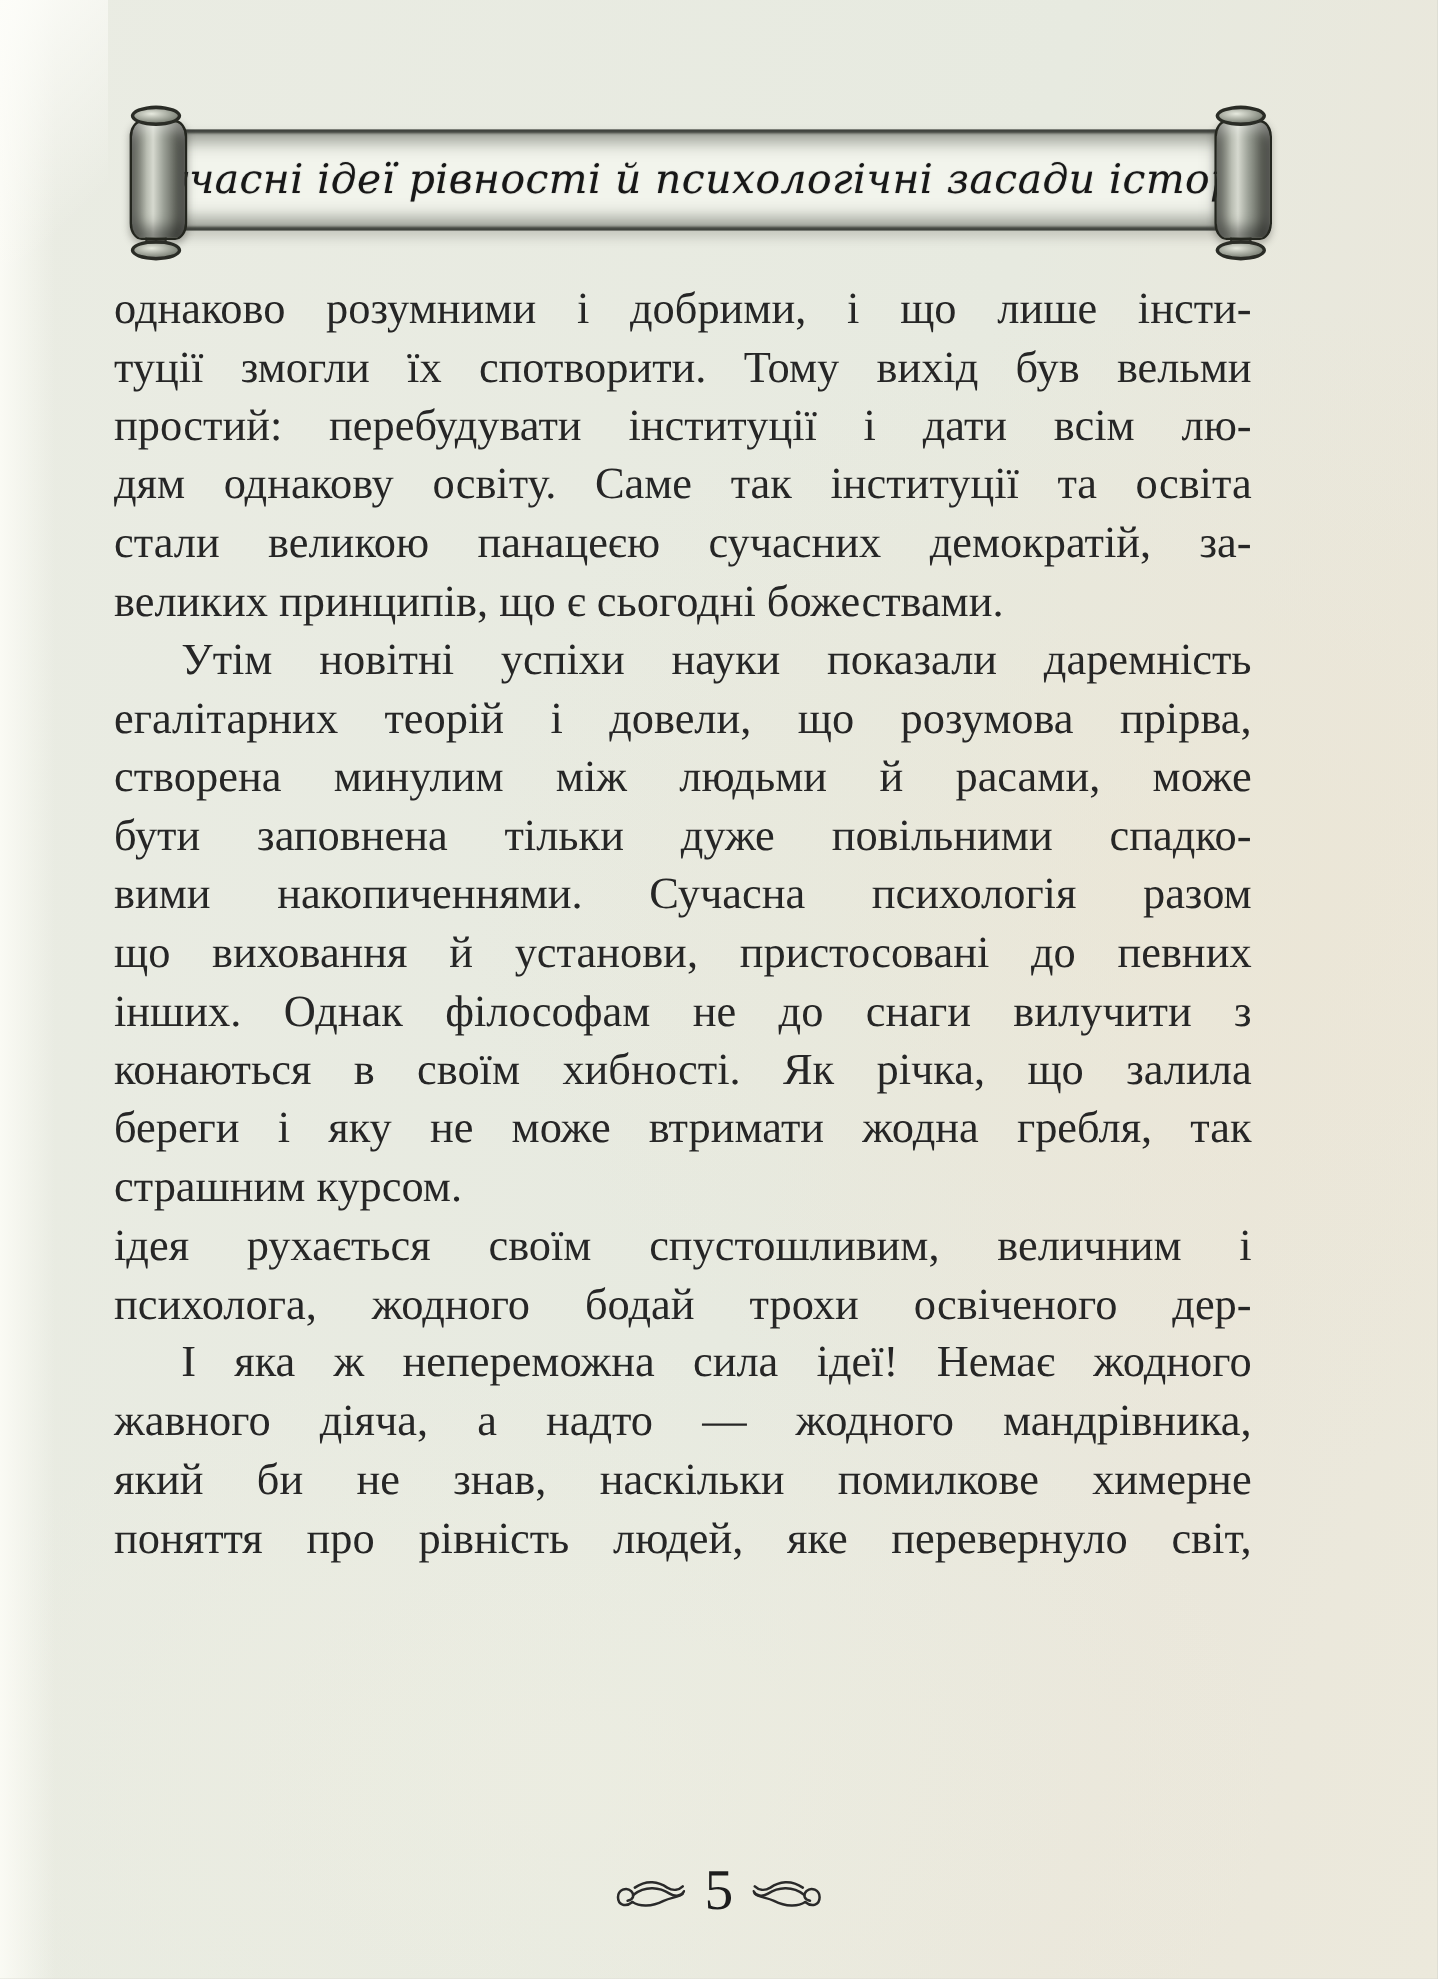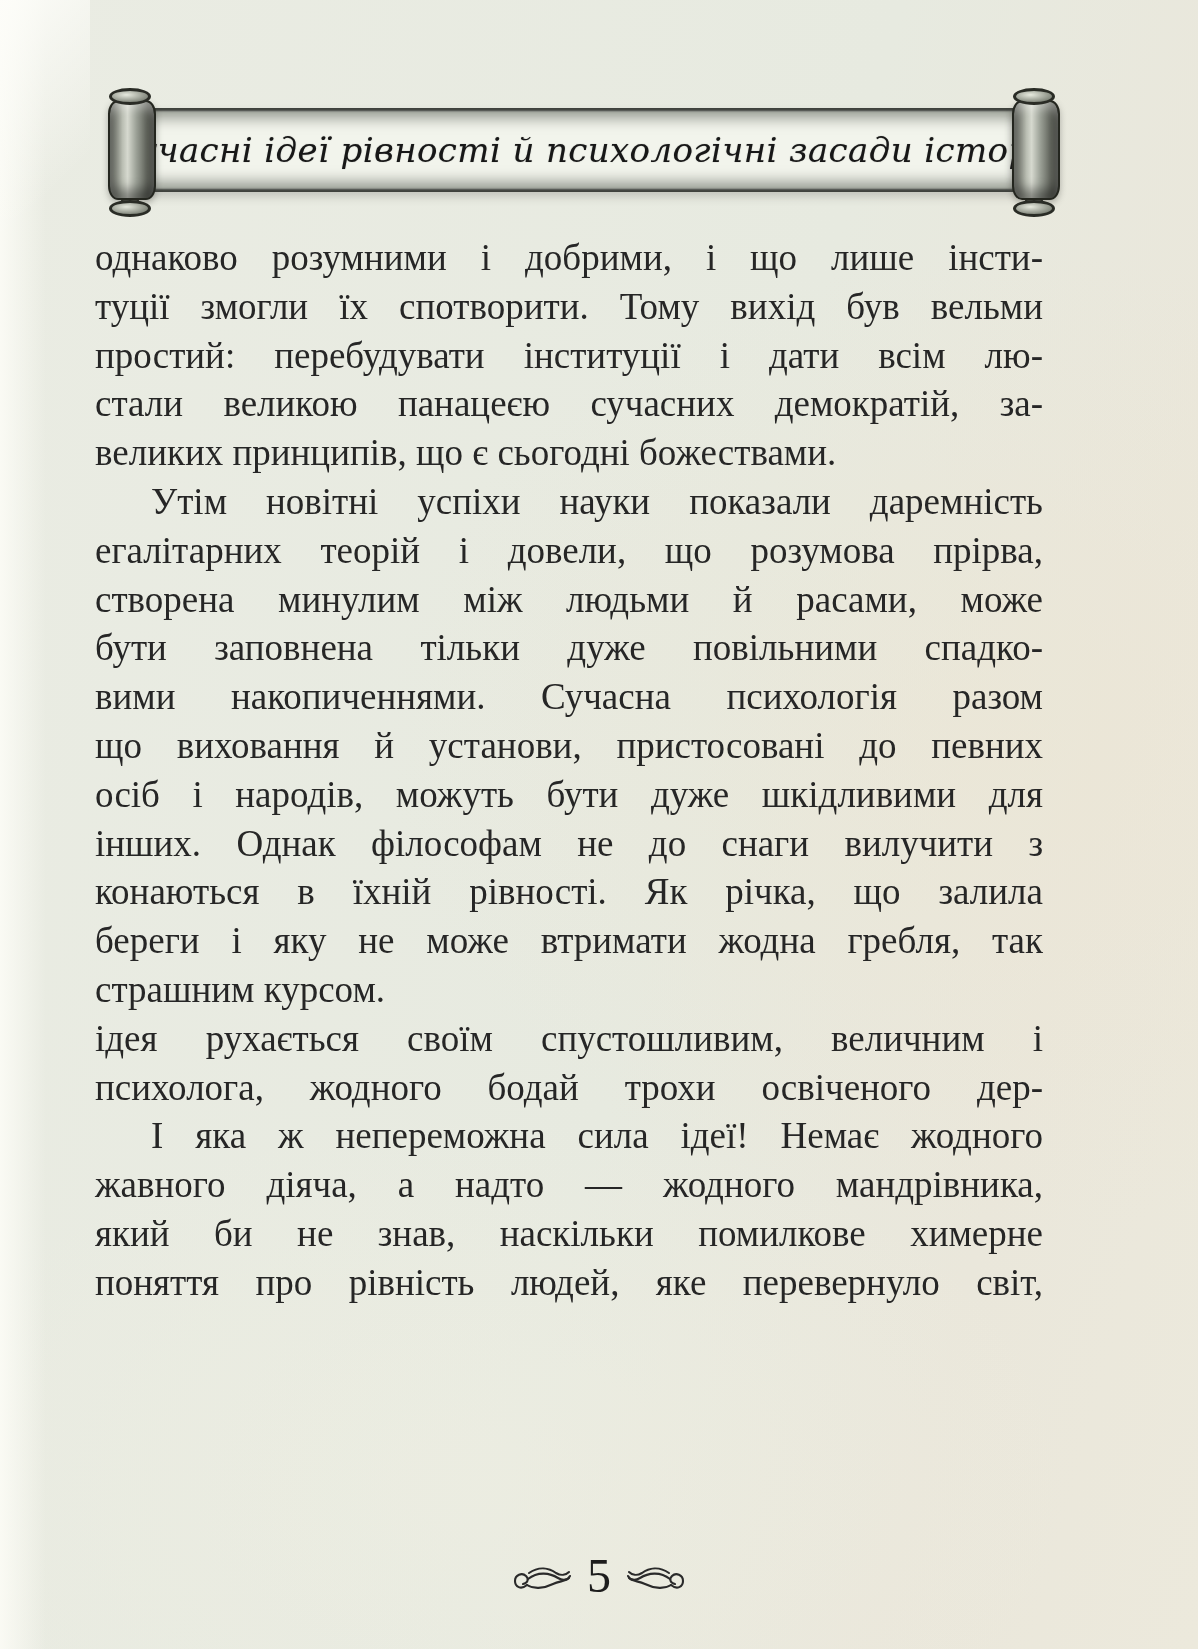--- a/index.html
+++ b/index.html
@@ -139,31 +139,31 @@
       <div class="roller" style="left:8px;"></div>
       <div class="knob top" style="left:30px;"></div>
       <div class="knob bottom" style="left:30px;"></div>
     </div>
   </header>
 
   <main class="text-block" id="text-block">
       <div class="line">однаково розумними і добрими, і що лише інсти-</div>
       <div class="line">туції змогли їх спотворити. Тому вихід був вельми</div>
       <div class="line">простий: перебудувати інституції і дати всім лю-</div>
+      <div class="line">дям однакову освіту. Саме так інституції та освіта</div>
       <div class="line">стали великою панацеєю сучасних демократій, за-</div>
       <div class="line flush">великих принципів, що є сьогодні божествами.</div>
       <div class="line indent">Утім новітні успіхи науки показали даремність</div>
       <div class="line">егалітарних теорій і довели, що розумова прірва,</div>
       <div class="line">створена минулим між людьми й расами, може</div>
       <div class="line">бути заповнена тільки дуже повільними спадко-</div>
       <div class="line">вими накопиченнями. Сучасна психологія разом</div>
       <div class="line">що виховання й установи, пристосовані до певних</div>
-      <div class="line">осіб і народів, можуть бути дуже шкідливими для</div>
       <div class="line">інших. Однак філософам не до снаги вилучити з</div>
-      <div class="line">конаються в їхній рівності. Як річка, що залила</div>
+      <div class="line">конаються в своїм хибності. Як річка, що залила</div>
       <div class="line">береги і яку не може втримати жодна гребля, так</div>
       <div class="line flush">страшним курсом.</div>
       <div class="line">ідея рухається своїм спустошливим, величним і</div>
       <div class="line">психолога, жодного бодай трохи освіченого дер-</div>
       <div class="line indent">І яка ж непереможна сила ідеї! Немає жодного</div>
       <div class="line">жавного діяча, а надто — жодного мандрівника,</div>
       <div class="line">який би не знав, наскільки помилкове химерне</div>
       <div class="line">поняття про рівність людей, яке перевернуло світ,</div>
     </main>
 

